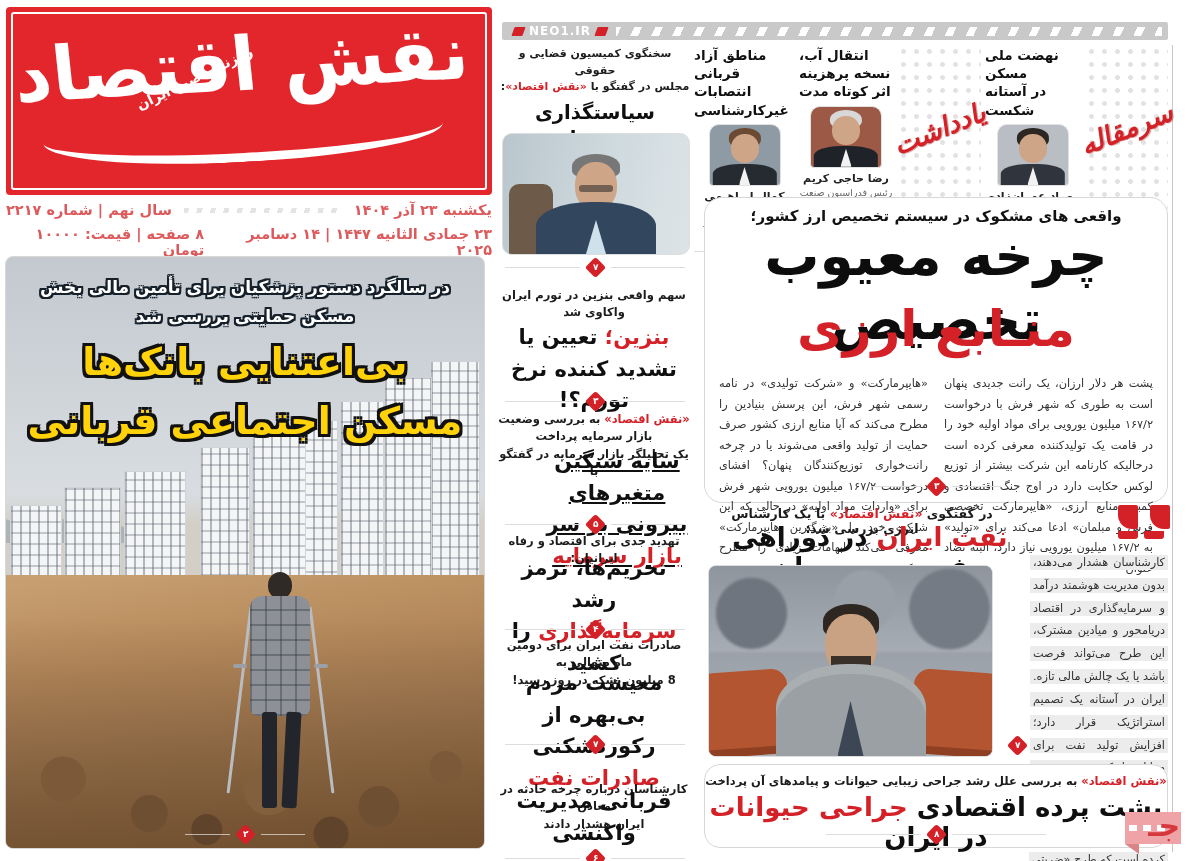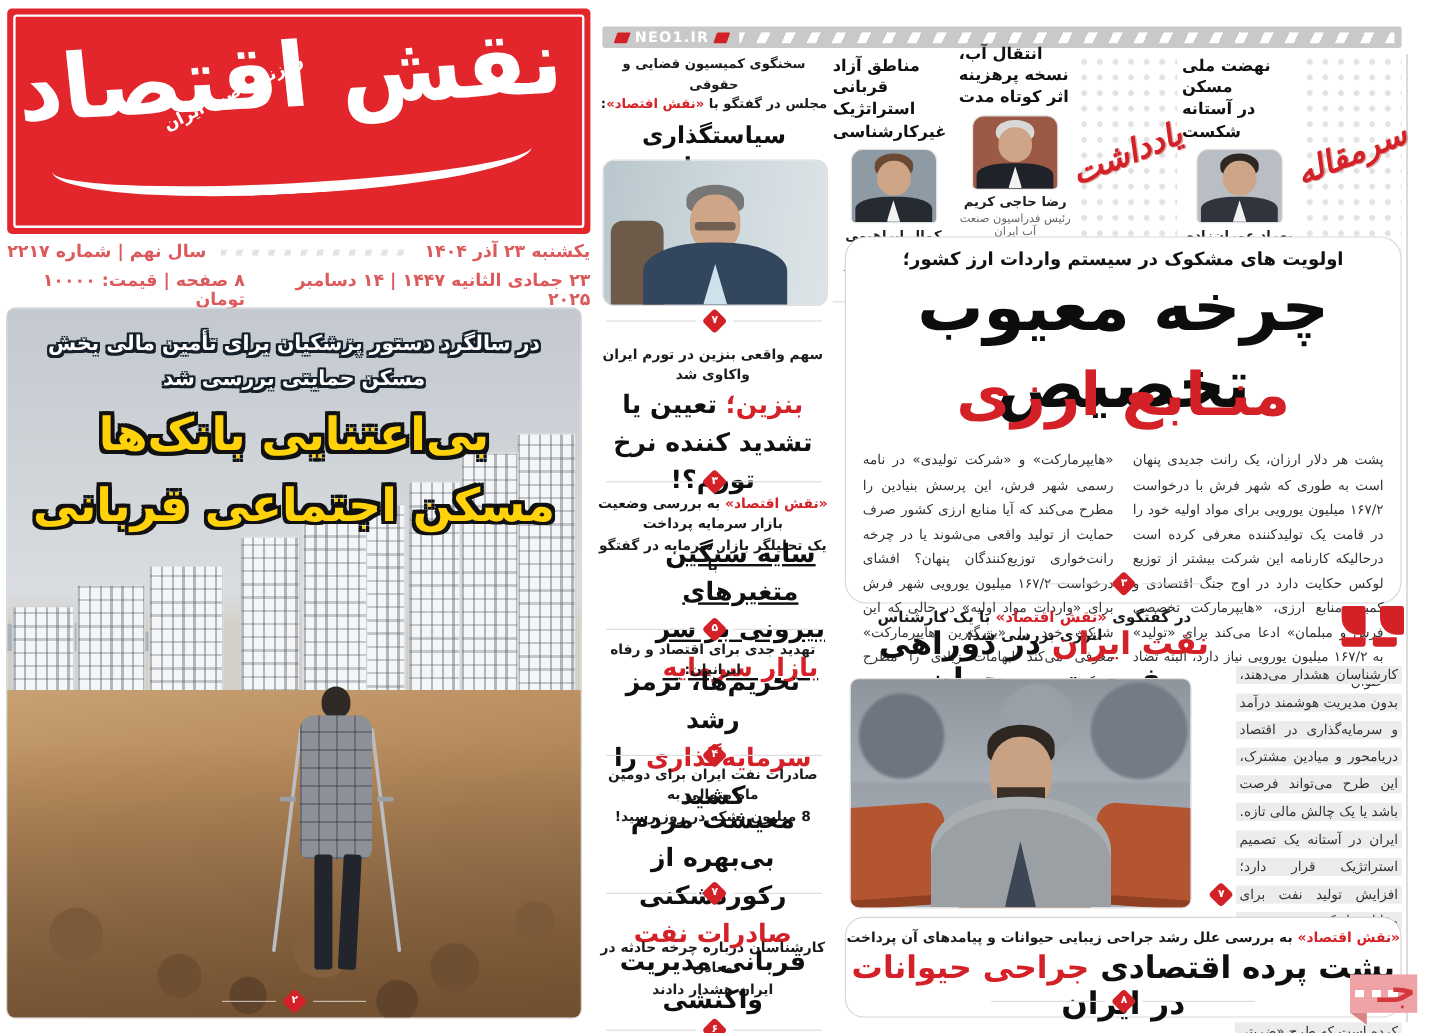--- a/index.html
+++ b/index.html
@@ -212,21 +212,21 @@
           <span>۲</span>
         </span>
       <span class="dl"></span>
     </div>
   </div>
 
   <div class="abs dotted" style="left:897px;top:45px;width:84px;height:166px;display:flex;align-items:center;justify-content:center;">
     <span class="callig">یادداشت</span>
   </div>
 
-  <div class="abs" style="left:799px;top:36px;width:94px;">
+  <div class="abs" style="left:799px;top:46px;width:94px;">
     <div class="tcol-title">
       <div>انتقال آب، نسخه پرهزینه</div>
       <div>اثر کوتاه مدت</div>
     </div>
     <div class="shot" style="width:70px;height:60px;margin:5px auto 0;background:#9c5a46;">
       <span class="sh-hair" style="background:#d8d8d8;"></span>
         <span class="sh-head"></span>
       <span class="sh-body" style="background:#1f2228;"></span>
         <span class="sh-shirt"></span>
     </div>
@@ -237,21 +237,21 @@
       <span class="pgmark">
           <span>۷</span>
         </span>
       <span class="dl"></span>
     </div>
   </div>
 
   <div class="abs" style="left:694px;top:46px;width:101px;">
     <div class="tcol-title">
       <div>مناطق آزاد قربانی</div>
-      <div>استراتژیک غیرکارشناسی</div>
+      <div>انتصابات غیرکارشناسی</div>
     </div>
     <div class="shot" style="width:70px;height:60px;margin:5px auto 0;background:#8e9aa4;">
       <span class="sh-hair" style="background:#6b4a33;"></span>
         <span class="sh-head"></span>
       <span class="sh-body" style="background:#262a31;"></span>
         <span class="sh-shirt"></span>
     </div>
     <div class="tcol-name" style="margin-top:4px;">کمال ابراهیمی کاوری</div>
     <div class="tcol-role" style="margin-top:2px;">کارشناس مناطق آزاد تجاری</div>
     <div class="divline" style="margin-top:4px;">
@@ -401,21 +401,21 @@
   </div>
   <div class="abs divline" style="left:505px;top:851px;width:180px;">
     <span class="dl"></span>
     <span class="pgmark">
         <span>۶</span>
       </span>
     <span class="dl"></span>
   </div>
 
   <div class="abs lead-box">
-    <div class="lead-kicker">اولویت های مشکوک در سیستم واردات ارز کشور؛</div>
+    <div class="lead-kicker">واقعی های مشکوک در سیستم تخصیص ارز کشور؛</div>
     <div class="lead-h1">چرخه معیوب تخصیص</div>
     <div class="lead-h2">منـابع ارزی</div>
     <div class="lead-body">
       <div class="col">پشت هر دلار ارزان، یک رانت جدیدی پنهان است به طوری که شهر فرش با درخواست ۱۶۷/۲ میلیون یورویی برای مواد اولیه خود را در قامت یک تولیدکننده معرفی کرده است درحالیکه کارنامه این شرکت بیشتر از توزیع لوکس حکایت دارد در اوج جنگ اقتصادی و کمبود منابع ارزی، «هایپرمارکت تخصصی فرش و مبلمان» ادعا می‌کند برای «تولید» به ۱۶۷/۲ میلیون یورویی نیاز دارد، البته تضاد عنوان</div>
       <div class="col">«هایپرمارکت» و «شرکت تولیدی» در نامه رسمی شهر فرش، این پرسش بنیادین را مطرح می‌کند که آیا منابع ارزی کشور صرف حمایت از تولید واقعی می‌شوند یا در چرخه رانت‌خواری توزیع‌کنندگان پنهان؟ افشای درخواست ۱۶۷/۲ میلیون یورویی شهر فرش برای «واردات مواد اولیه» در حالی که این شرکت خود را «بزرگترین هایپرمارکت» معرفی می‌کند ابهامات زیادی را مطرح می‌کند و ...</div>
     </div>
     <div class="lead-mark divline" style="width:130px;">
       <span class="dl"></span>
       <span class="pgmark">
           <span>۳</span>

